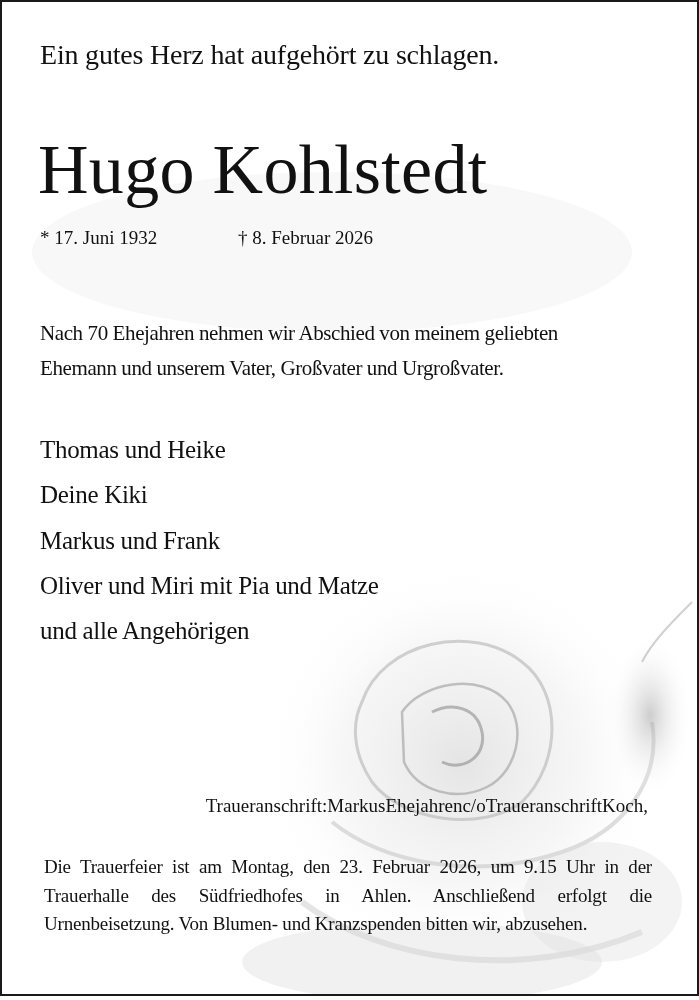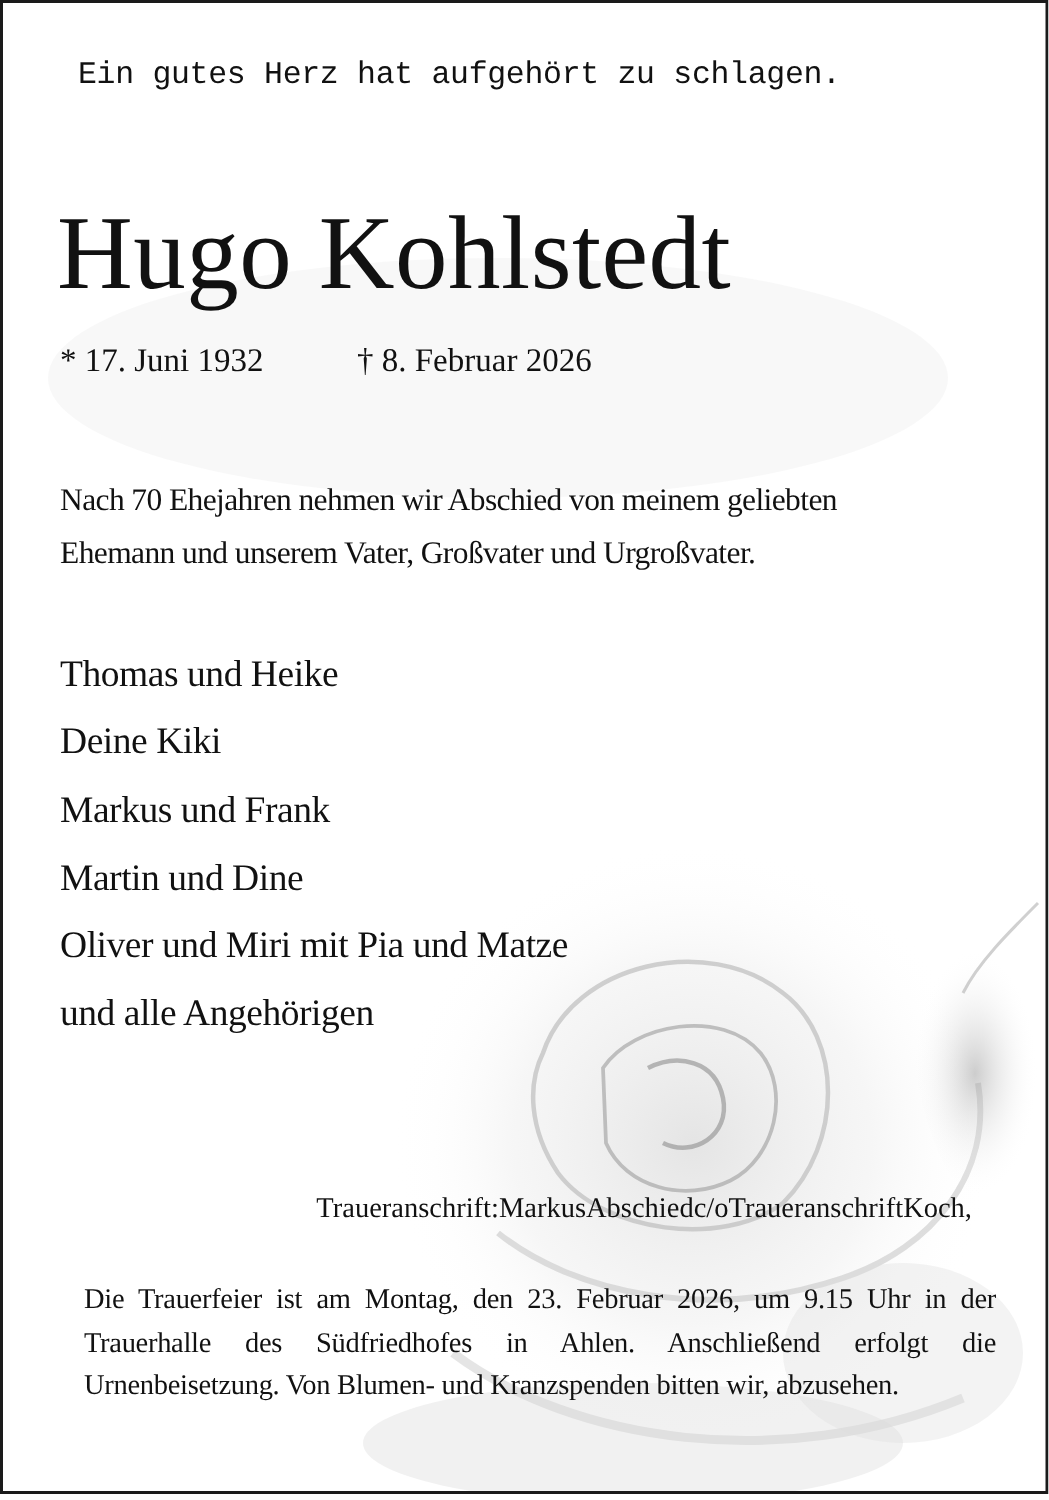--- a/index.html
+++ b/index.html
@@ -36,42 +36,42 @@
     }
     .content {
       position: absolute;
       left: 38px;
       top: 0;
       width: 610px;
     }
     .motto {
       position: absolute;
       top: 37px;
-      left: 12px;
-      font-family: Liberation Mono, monospace;
-      font-size: 21px;
+      left: 0;
+      font-family: Liberation Serif, serif;
+      font-size: 28px;
       letter-spacing: -0.2px;
       white-space: nowrap;
     }
     .name {
       position: absolute;
       top: 128px;
       left: -2px;
       font-family: "Liberation Serif", serif;
       font-size: 70px;
       line-height: 80px;
       white-space: nowrap;
       letter-spacing: 0.3px;
     }
     .dates {
       position: absolute;
       top: 225px;
       left: 0;
       font-family: "Liberation Serif", serif;
-      font-size: 22px;
+      font-size: 19px;
       white-space: nowrap;
     }
     .dates .born { display: inline-block; width: 198px; }
     .intro {
       position: absolute;
       top: 314px;
       left: 0;
       font-family: "Liberation Serif", serif;
       font-size: 21px;
       line-height: 35px;
@@ -103,21 +103,21 @@
       white-space: nowrap;
     }
     .address .row2 {
       padding-left: 167px;
       white-space: nowrap;
       letter-spacing: -0.4px;
     }
     .ceremony {
       position: absolute;
       top: 851px;
-      left: 16px;
+      left: 4px;
       width: 608px;
       font-family: "Liberation Serif", serif;
       font-size: 19px;
       line-height: 28.5px;
       text-align: justify;
       letter-spacing: -0.2px;
     }
   </style>
 </head>
 <body>
@@ -165,30 +165,29 @@
 
     <div class="intro">
       <div>Nach 70 Ehejahren nehmen wir Abschied von meinem geliebten</div>
       <div>Ehemann und unserem Vater, Großvater und Urgroßvater.</div>
     </div>
 
     <div class="family">
       <div>Thomas und Heike</div>
       <div>Deine Kiki</div>
       <div>Markus und Frank</div>
-      <div>Martin und Dine</div>
       <div>Oliver und Miri mit Pia und Matze</div>
       <div>und alle Angehörigen</div>
     </div>
 
     <div class="address">
       <div class="row1">
         <span>Traueranschrift:</span>
         <span>Markus</span>
-        <span>Abschied</span>
+        <span>Ehejahren</span>
         <span>c/o</span>
         <span>Traueranschrift</span>
         <span>Koch,</span>
       </div>
     </div>
 
     <div class="ceremony">Die Trauerfeier ist am Montag, den 23. Februar 2026, um 9.15 Uhr in der Trauerhalle des Südfriedhofes in Ahlen. Anschließend erfolgt die Urnenbeisetzung. Von Blumen- und Kranzspenden bitten wir, abzusehen.</div>
   </div>
 </div>
 

